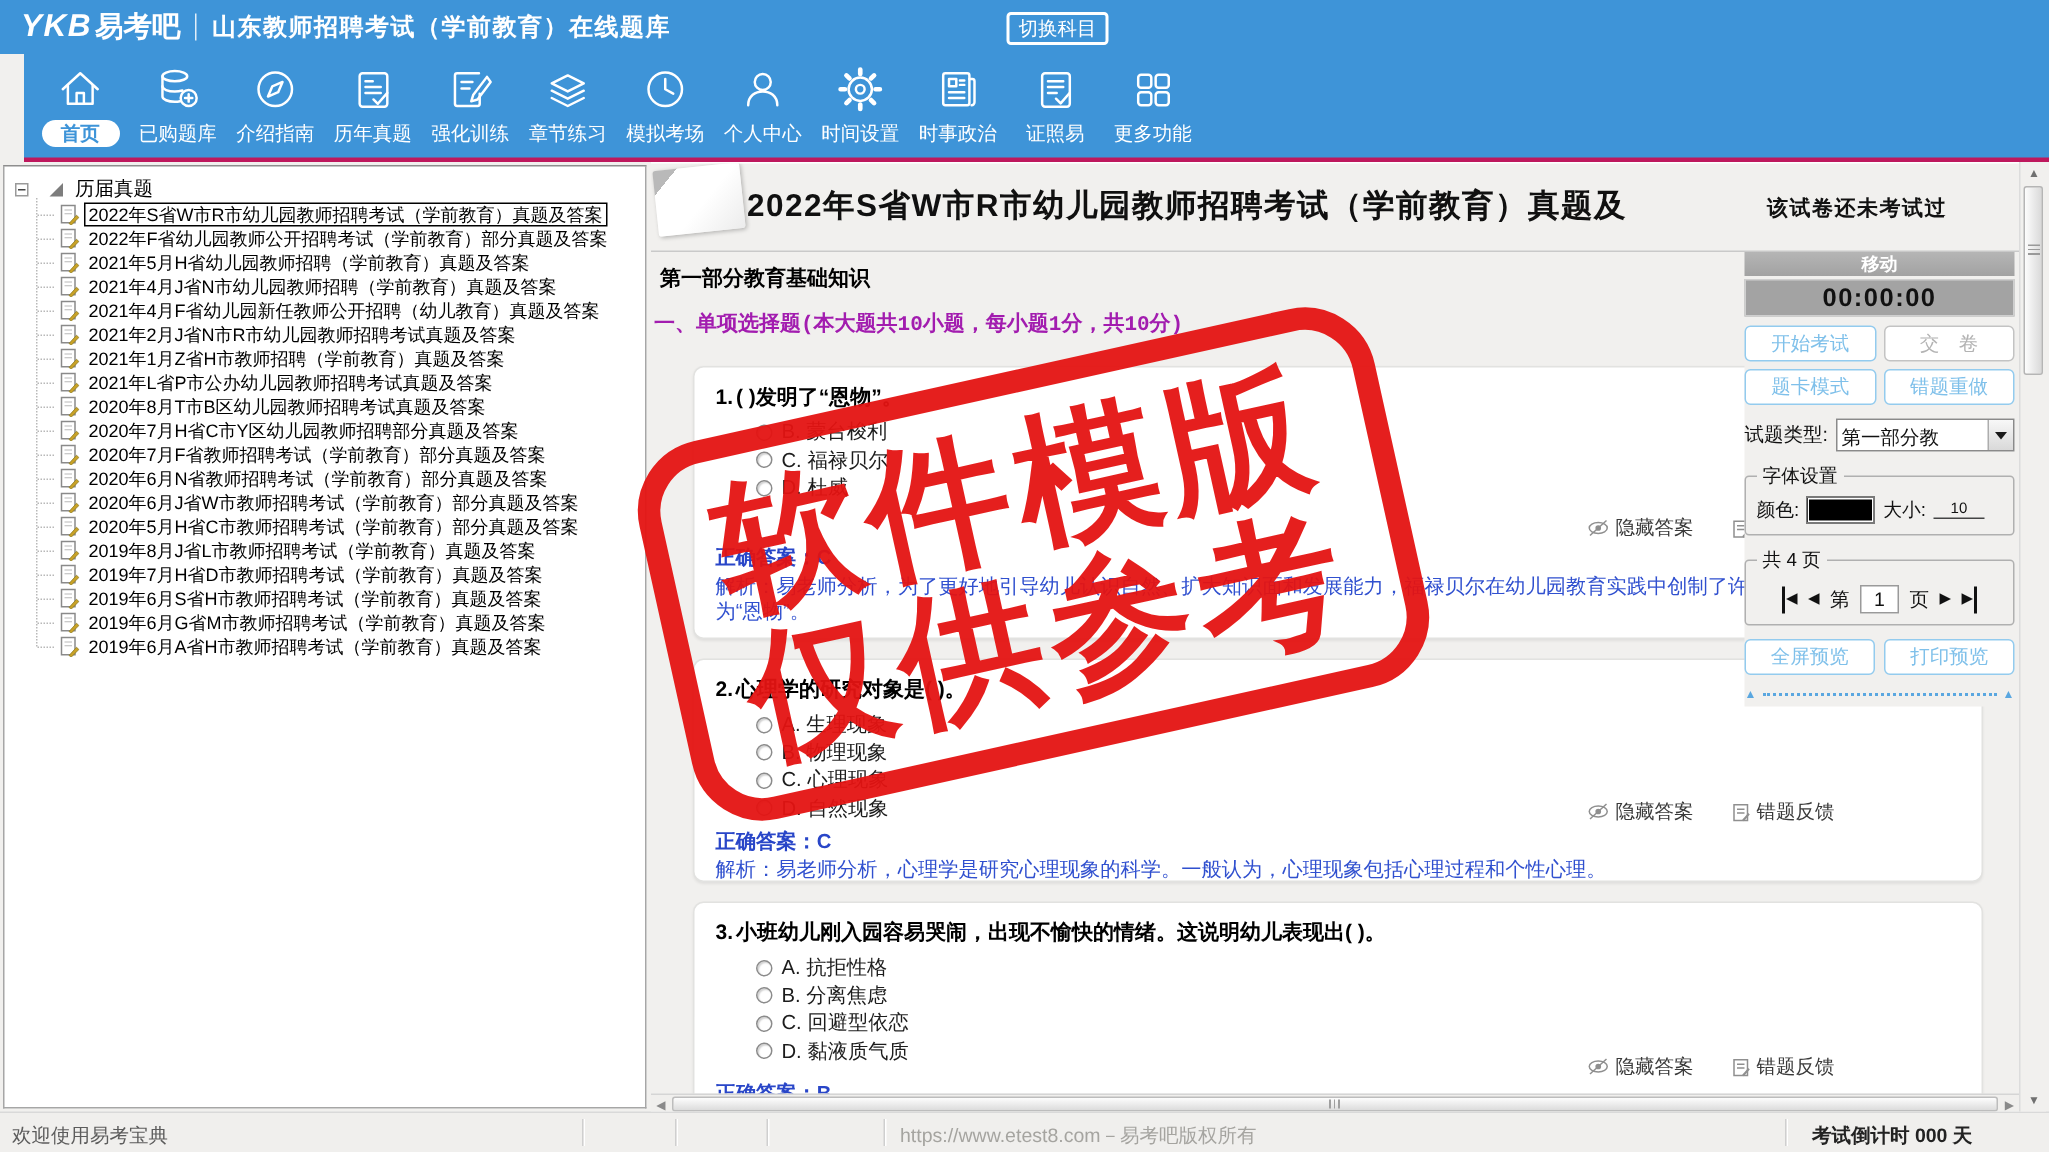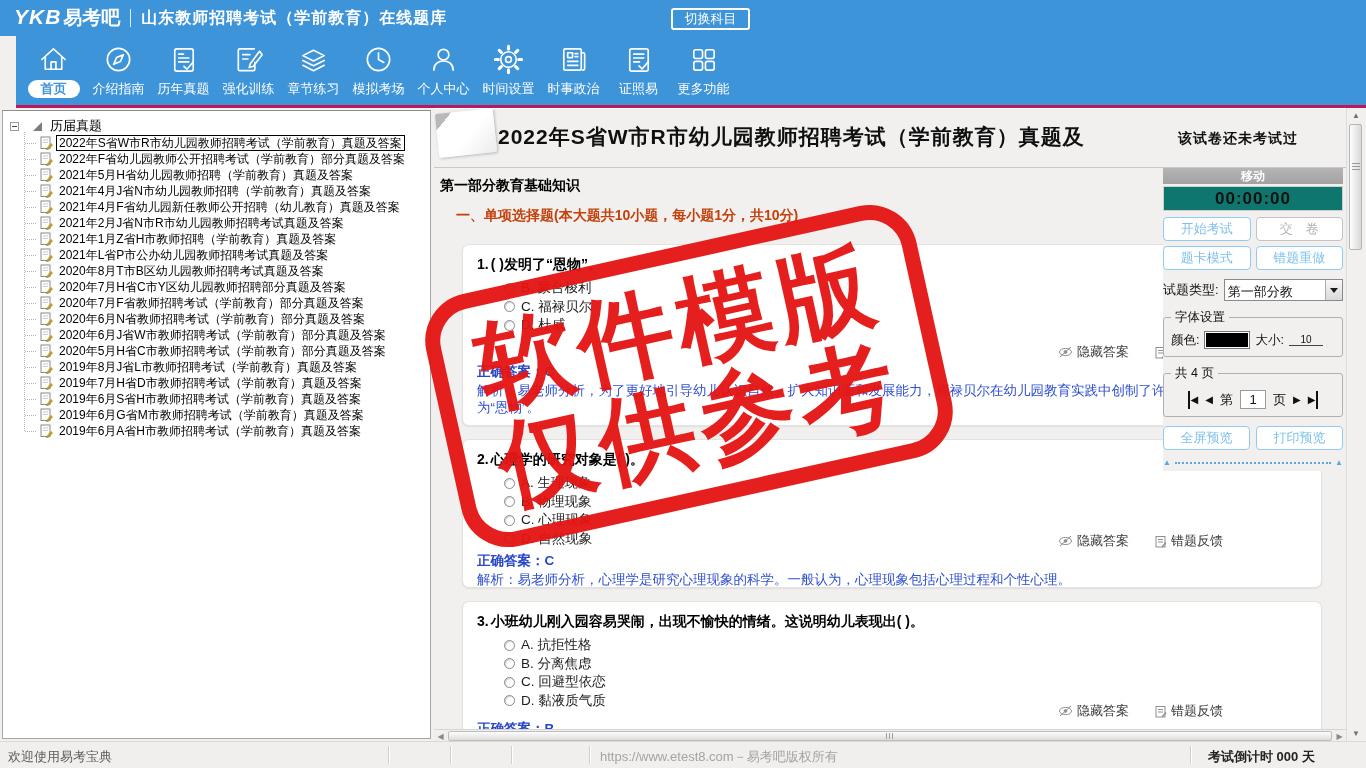--- a/index.html
+++ b/index.html
@@ -7,21 +7,21 @@
   body { position:relative; font-family:"Liberation Sans","DejaVu Sans",sans-serif; background:#f1f0ee; }
 
   
   .app-header { position:absolute; left:0; top:0; width:1366px; height:36px; background:#3e94d8;
     display:flex; align-items:center; padding-left:14px; color:#fff; z-index:10; }
   .logo { display:flex; align-items:baseline; }
   .logo-ykb { font-size:21px; font-weight:800; font-style:italic; letter-spacing:1px; }
   .logo-cn { font-size:19px; font-weight:800; margin-left:2px; }
   .logo-divider { width:1px; height:18px; background:rgba(255,255,255,.85); margin:0 10px; }
   .app-title { font-size:16px; font-weight:bold; letter-spacing:1px; }
-  .switch-btn { position:absolute; left:671px; top:8px; width:79px; height:22px; border:2px solid #fff;
+  .switch-btn { position:absolute; left:671px; top:8px; width:68px; height:22px; border:2px solid #fff;
     border-radius:3px; background:transparent; color:#fff; font-size:13px; line-height:18px; text-align:center; cursor:pointer; }
 
   
   .toolbar { position:absolute; left:0; top:36px; width:1366px; height:72px; background:#3e94d8;
     display:flex; padding-left:5px; z-index:10; border-bottom:3px solid #be185d;margin-left:16px; }
   .tb-item { width:65px; display:flex; flex-direction:column; align-items:center; justify-content:flex-end;
     padding-bottom:7px; gap:4px; cursor:pointer; }
   .tb-item svg { width:33px; height:33px; stroke:#fff; fill:none; stroke-width:1.7; stroke-linecap:round; stroke-linejoin:round; }
   .tb-label { color:#fff; font-size:13px; white-space:nowrap; line-height:18px; }
   .tb-item.active .tb-label { background:#fff; color:#3e94d8; border-radius:10px; padding:0 13px; font-weight:bold; }
@@ -43,21 +43,21 @@
 
   
   .main { position:absolute; left:434px; top:108px; width:912px; height:633px; background:#f1f0ee;
     overflow:hidden; border-top:1px solid #fff; }
   .page-curl { position:absolute; left:3px; top:2px; width:58px; height:44px; transform:rotate(-6deg);
     background:linear-gradient(135deg,#b9b9b9 0 16%,#ffffff 16% 55%,#ececec 100%); border-radius:2px;
     box-shadow:1px 1px 3px rgba(0,0,0,.25); }
   .exam-title { position:absolute; left:64px; top:14px; font-size:21px; font-weight:bold; color:#101010; letter-spacing:1px; white-space:nowrap; }
   .title-divider { position:absolute; left:0; top:58px; width:912px; height:1px; background:#c9c9c9; }
   .section-title { position:absolute; left:6px; top:68px; font-size:14px; font-weight:bold; color:#000; }
-  .part-heading { position:absolute; left:22px; top:98px; font-size:14px; font-weight:bold; color:#c2410c; }
+  .part-heading { position:absolute; left:2px; top:98px; font-size:14px; font-weight:bold; color:#a21caf;font-family:Liberation Mono, monospace; }
 
   .qcard { position:absolute; left:28px; width:860px; background:#fff; border:1px solid #e2e2e0;
     border-radius:7px; box-shadow:0 1px 2px rgba(0,0,0,.07); padding:11px 14px; }
   .q-line { font-size:14px; font-weight:bold; color:#000; }
   .q-num { margin-right:2px; }
   .q-opts { margin:5px 0 0 27px; }
   .opt { display:flex; align-items:center; height:18.5px; font-size:13.5px; color:#1c1c1c; cursor:pointer; }
   .radio { width:11px; height:11px; border:1px solid #8b8b8b; border-radius:50%; background:#fff;
     box-shadow:inset 1px 1px 1px rgba(0,0,0,.18); margin-right:6px; flex:none; }
   .q-foot { position:absolute; display:flex; gap:26px; font-size:13px; color:#3a3a3a; align-items:center; }
@@ -81,21 +81,21 @@
   .vs-thumb { position:absolute; left:2px; top:16px; width:13px; height:126px;
     background:linear-gradient(90deg,#fdfdfd,#d9d9d9); border:1px solid #b5b5b5; border-radius:2px; cursor:pointer; }
   .vs-grip { margin:38px auto 0; width:8px; height:7px; background:repeating-linear-gradient(#999 0 1px,transparent 1px 3px); }
 
   
   .not-taken { position:absolute; left:1178px; top:130px; width:162px; font-size:14px; font-weight:bold;
     color:#111; letter-spacing:1px; z-index:30; }
   .side-panel { position:absolute; left:1163px; top:168px; width:180px; background:#f1f0ee; z-index:30; padding-bottom:4px; }
   .panel-title { height:16px; background:linear-gradient(#b5b5b5,#a2a2a2); color:#fff; font-size:12px;
     font-weight:bold; text-align:center; line-height:16px; cursor:move; }
-  .timer { margin-top:2px; height:25px; background:#0f766e; border:1px solid #cfcfcf; font-size:17px; font-weight:bold;
+  .timer { margin-top:2px; height:25px; background:#a3a3a3; border:1px solid #cfcfcf; font-size:17px; font-weight:bold;
     text-align:center; line-height:24px; letter-spacing:1px; color:#111; }
   .btn-grid { margin-top:6px; display:grid; grid-template-columns:1fr 1fr; gap:5px; }
   .pbtn { height:24px; background:#fff; border:1px solid #93cbee; border-radius:4px; color:#7fc0ea;
     font-size:13px; display:flex; align-items:center; justify-content:center; cursor:pointer; white-space:nowrap; }
   .pbtn.disabled { border-color:#c3c3c3; color:#b3b3b3; }
   .type-row { margin-top:9px; display:flex; align-items:center; gap:5px; font-size:13px; color:#111; }
   .select { flex:1; height:22px; background:#fff; border:1px solid #8a8a8a; display:flex; cursor:pointer; }
   .sel-text { flex:1; font-size:13px; padding:3px 2px 0 3px; white-space:nowrap; overflow:hidden; }
   .sel-btn { width:17px; background:linear-gradient(#f8f8f8,#d9d9d9); border-left:1px solid #adadad;
     display:flex; align-items:center; justify-content:center; }
@@ -151,20 +151,30 @@
   <div class="tb-item active">
     <svg viewBox="0 0 34 34">
         <path d="M5 17 L17 6 L29 17"></path>
         <path d="M8.5 14.5 V27 H25.5 V14.5"></path>
         <path d="M14.5 27 V19.5 H19.5 V27"></path>
       </svg>
     <span class="tb-label">首页</span>
   </div>
   <div class="tb-item">
     <svg viewBox="0 0 34 34">
+        <ellipse cx="15" cy="8" rx="8.5" ry="3.5"></ellipse>
+        <path d="M6.5 8 V15 c0 2 3.8 3.6 8.5 3.6 1.9 0 3.7-.3 5.2-.7"></path>
+        <path d="M6.5 15 V22 c0 2 3.8 3.6 8.5 3.6 1.2 0 2.4-.1 3.5-.4"></path>
+        <circle cx="24.5" cy="23" r="5.5"></circle>
+        <path d="M24.5 20.5 V25.5 M22 23 H27"></path>
+      </svg>
+    <span class="tb-label">已购题库</span>
+  </div>
+  <div class="tb-item">
+    <svg viewBox="0 0 34 34">
         <circle cx="17" cy="17" r="11.5"></circle>
         <path d="M22 12 L19 19 L12 22 L15 15 Z"></path>
       </svg>
     <span class="tb-label">介绍指南</span>
   </div>
   <div class="tb-item">
     <svg viewBox="0 0 34 34">
         <rect x="8" y="6" width="19" height="23" rx="2"></rect>
         <path d="M12 11.5 H17 M12 15.5 H22.5 M12 19.5 H22.5"></path>
         <path d="M17.5 24 l3 3 l6.5 -7.5"></path>

